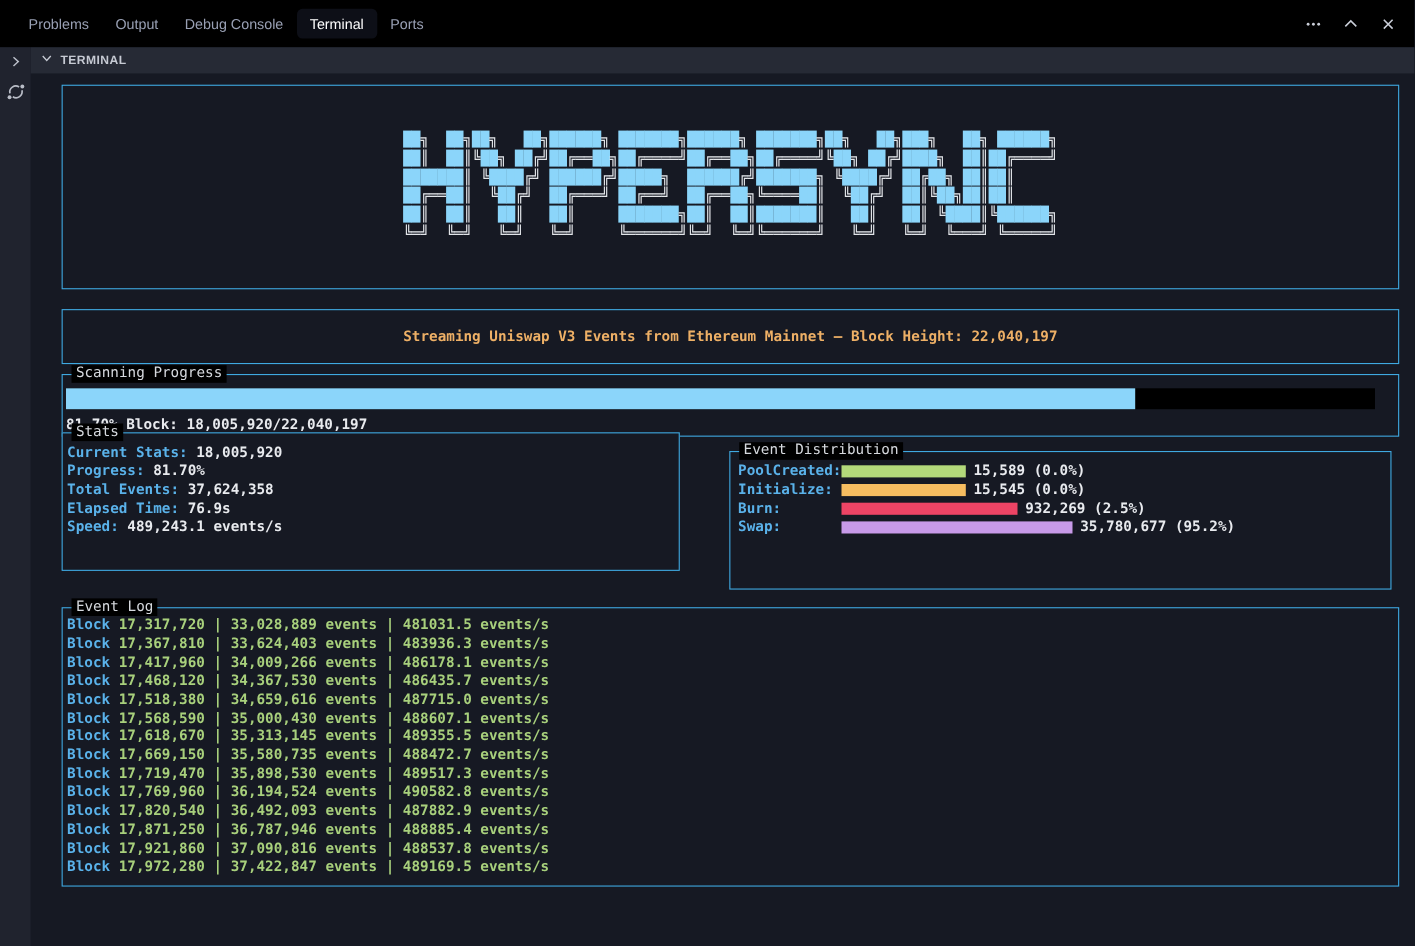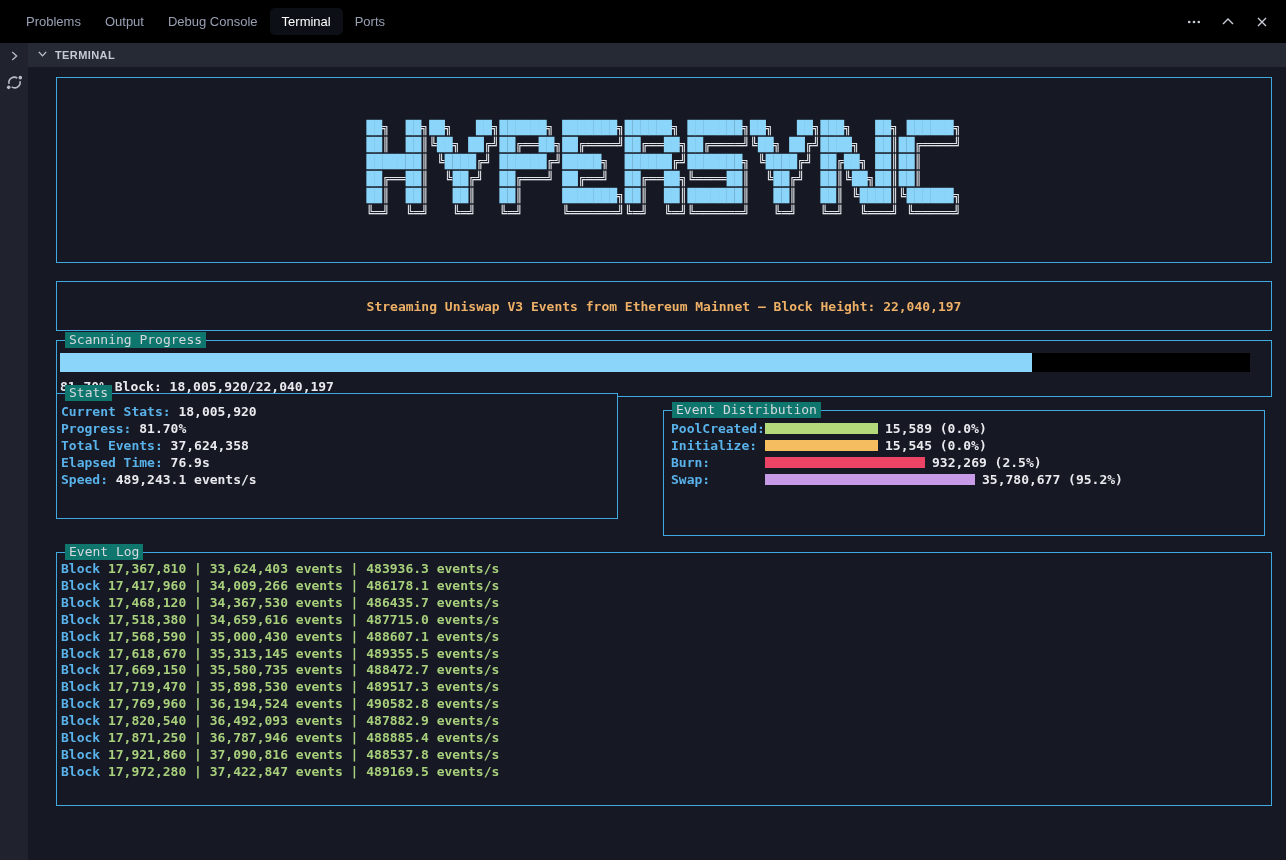--- a/index.html
+++ b/index.html
@@ -39,21 +39,21 @@
 
   
   .term {
     position:absolute; top:67px; left:28px; right:0; bottom:0;
     background:#161923; font-family:"DejaVu Sans Mono", monospace;
   }
   .box {
     position:absolute; border:1.5px solid #3fa9e1; background:#161923;
   }
   .legend {
-    position:absolute; top:-9px; left:8px; background:#0f766e; padding:0 4px;
+    position:absolute; top:-9px; left:8px; background:#000000; padding:0 4px;
     color:#d6d9de; font-size:13px; line-height:16px; white-space:nowrap;
   }
 
   
   .banner { display:flex; align-items:center; justify-content:center; }
   .art { margin:0; font-size:13px; line-height:17px; color:#8bd5fa; white-space:pre; }
   .art .art-line { color:#e2e5e9; }
 
   
   .statusbox { display:flex; align-items:center; justify-content:center; }
@@ -195,20 +195,21 @@
             <span class="dist-label">Swap:</span>
             <div class="dist-bar" style="width: 210px; background: rgb(199, 154, 232);"></div>
             <span class="dist-val">35,780,677 (95.2%)</span>
           </div>
         </div>
     </div>
 
     <div class="box logbox" style="left:28px; top:485px; width:1216px; height:254px;">
       <span class="legend">Event Log</span>
       <div>
+          <div class="log-row"><span class="key">Block</span><span class="log-rest"> 17,317,720 | 33,028,889 events | 481031.5 events/s</span></div>
           <div class="log-row"><span class="key">Block</span><span class="log-rest"> 17,367,810 | 33,624,403 events | 483936.3 events/s</span></div>
           <div class="log-row"><span class="key">Block</span><span class="log-rest"> 17,417,960 | 34,009,266 events | 486178.1 events/s</span></div>
           <div class="log-row"><span class="key">Block</span><span class="log-rest"> 17,468,120 | 34,367,530 events | 486435.7 events/s</span></div>
           <div class="log-row"><span class="key">Block</span><span class="log-rest"> 17,518,380 | 34,659,616 events | 487715.0 events/s</span></div>
           <div class="log-row"><span class="key">Block</span><span class="log-rest"> 17,568,590 | 35,000,430 events | 488607.1 events/s</span></div>
           <div class="log-row"><span class="key">Block</span><span class="log-rest"> 17,618,670 | 35,313,145 events | 489355.5 events/s</span></div>
           <div class="log-row"><span class="key">Block</span><span class="log-rest"> 17,669,150 | 35,580,735 events | 488472.7 events/s</span></div>
           <div class="log-row"><span class="key">Block</span><span class="log-rest"> 17,719,470 | 35,898,530 events | 489517.3 events/s</span></div>
           <div class="log-row"><span class="key">Block</span><span class="log-rest"> 17,769,960 | 36,194,524 events | 490582.8 events/s</span></div>
           <div class="log-row"><span class="key">Block</span><span class="log-rest"> 17,820,540 | 36,492,093 events | 487882.9 events/s</span></div>

